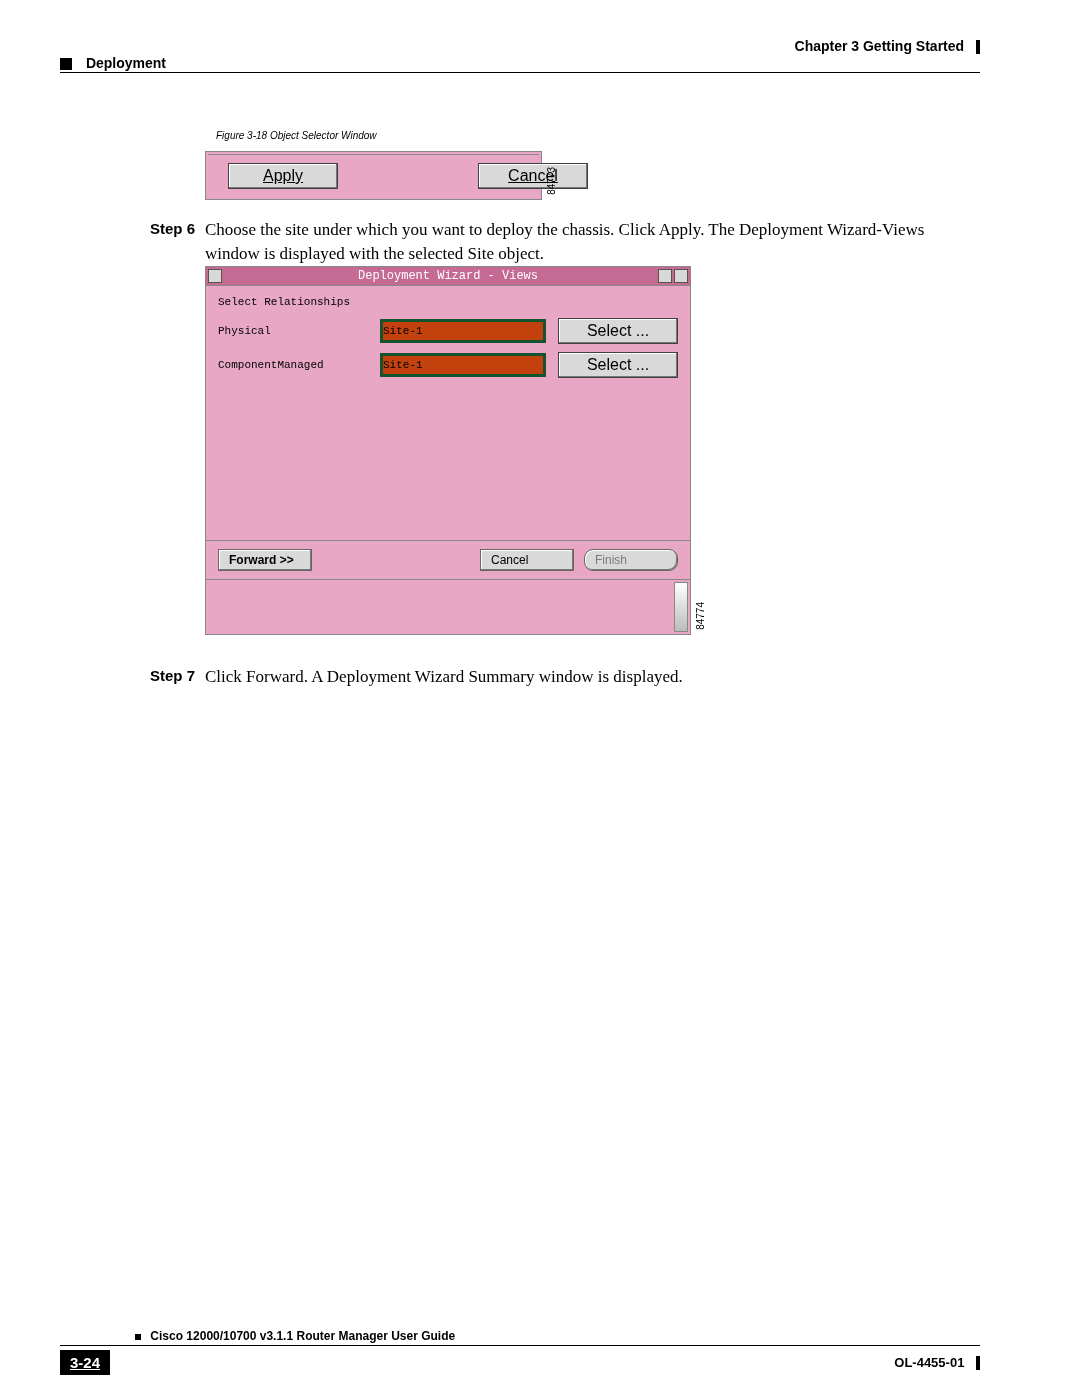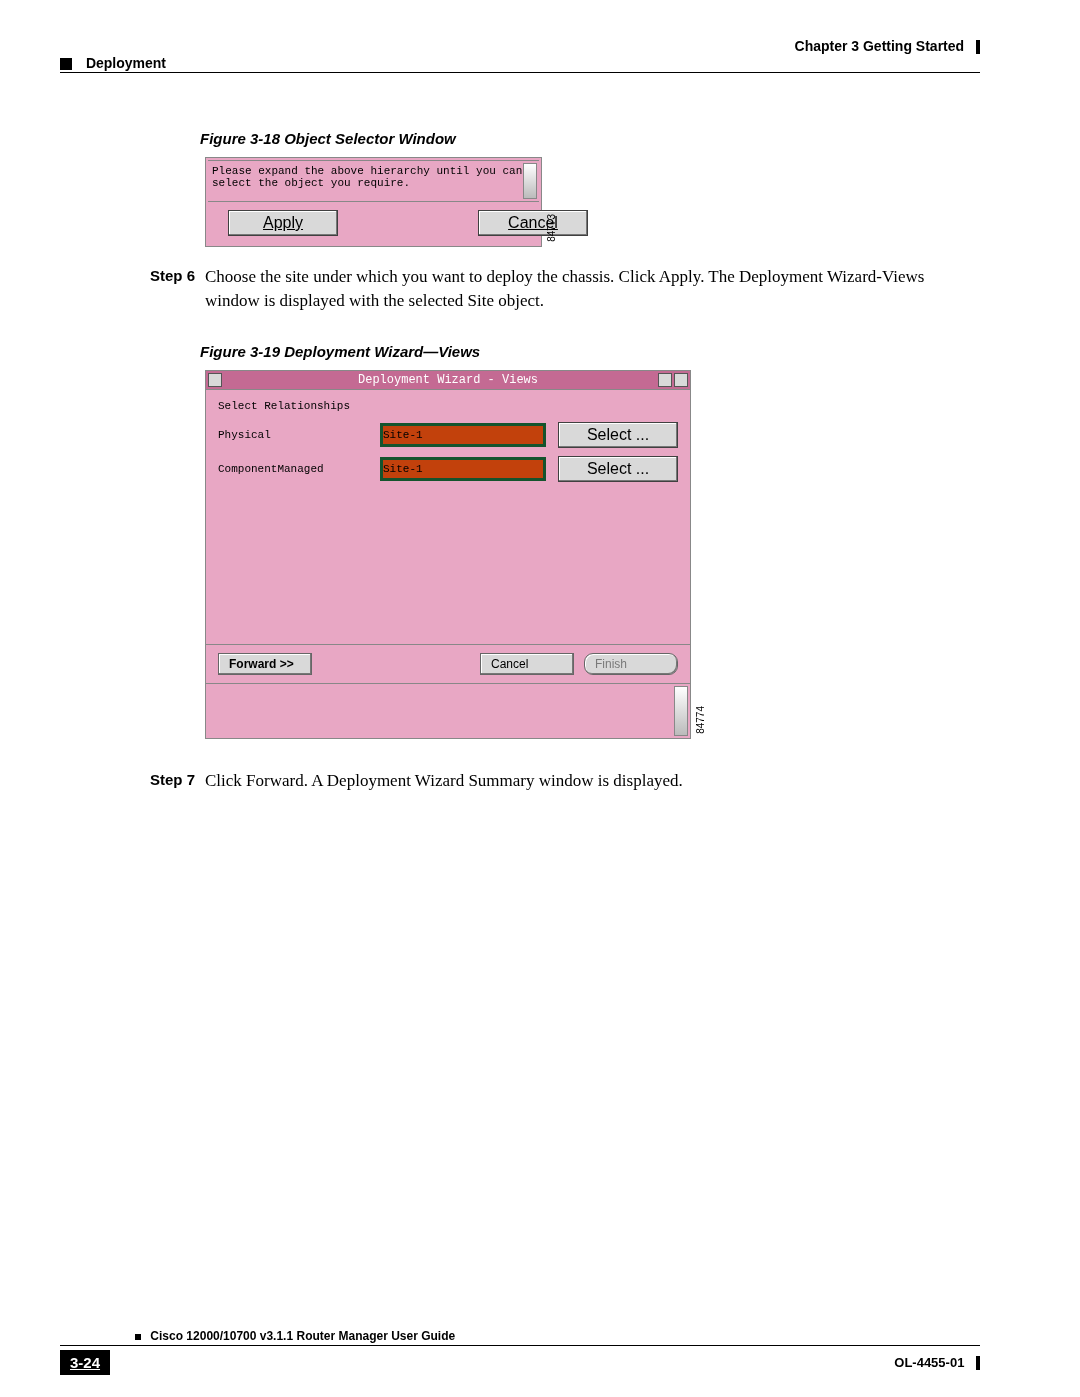--- a/index.html
+++ b/index.html
@@ -58,24 +58,24 @@
   }
 
   .content {
     position: absolute;
     left: 150px;
     right: 110px;
     top: 120px;
   }
   .figcap {
     font-family: Arial, Helvetica, sans-serif;
-    font-size: 15px;
-    font-weight: bold;
+    font-size: 10px;
+    font-weight: normal;
     font-style: italic;
-    margin-left: 50px;
+    margin-left: 66px;
     margin-top: 10px;
     margin-bottom: 10px;
   }
   .step-row {
     display: flex;
     margin-top: 18px;
     font-size: 17px;
     line-height: 1.4;
   }
   .step-label {
@@ -317,38 +317,33 @@
     </div>
   </div>
   <div class="hdr-rule"></div>
 
   <div class="content">
 
     <div class="figcap">Figure 3-18  Object Selector Window</div>
 
     <div class="win" style="width:335px;">
       <div class="inner">
-        <div class="msg-area">
-          <span>Please expand the above hierarchy until you can select the object you require.</span>
-          <div class="scroll-stub"></div>
-        </div>
         <div class="btnrow">
           <span class="btn"><span class="ul">Apply</span></span>
           <span class="btn"><span class="ul">Cancel</span></span>
         </div>
       </div>
       <span class="imgnum" style="right:-16px;bottom:4px;">84773</span>
     </div>
 
     <div class="step-row">
       <div class="step-label">Step 6</div>
       <div class="step-text">Choose the site under which you want to deploy the chassis. Click Apply. The Deployment Wizard-Views window is displayed with the selected Site object.</div>
     </div>
 
-    <div class="figcap" style="margin-top:30px;">Figure 3-19  Deployment Wizard—Views</div>
 
     <div class="win" style="width:484px;">
       <div class="win-title">
         <span class="win-sysicon" style="left:2px;"></span>
         <span>Deployment Wizard - Views</span>
         <span class="win-sysicon" style="right:18px;"></span>
         <span class="win-sysicon" style="right:2px;"></span>
       </div>
       <div class="wiz-body">
         <div class="group-label">Select Relationships</div>

